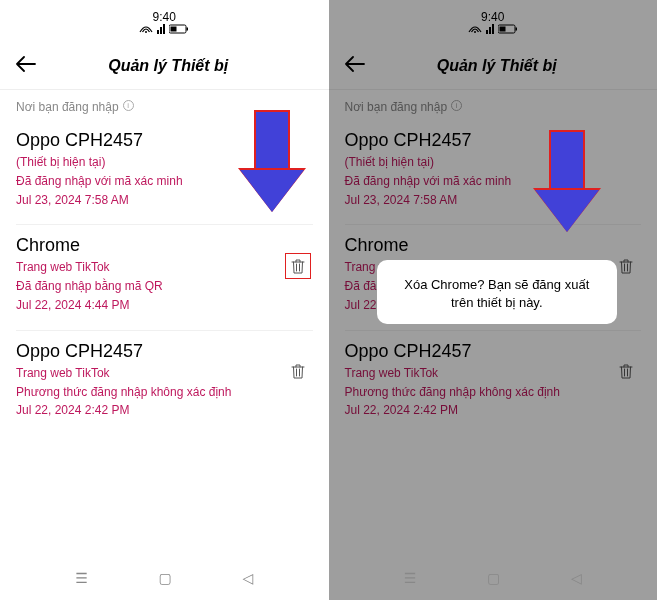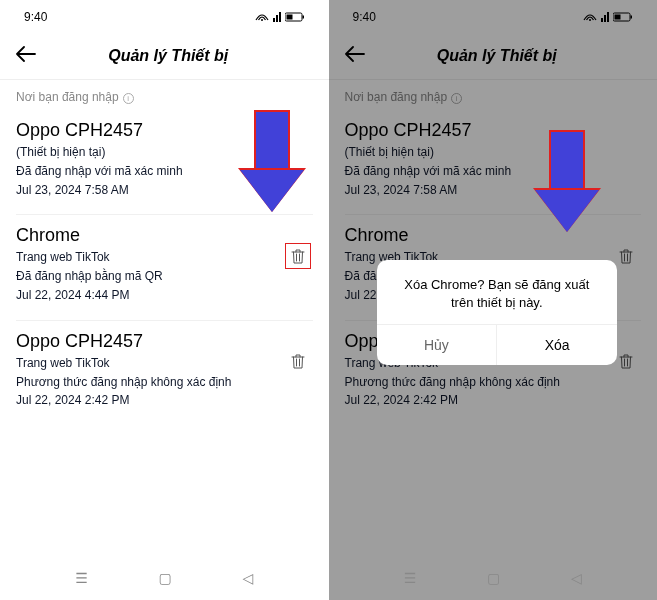--- a/index.html
+++ b/index.html
@@ -1,29 +1,29 @@
 <!DOCTYPE html>
 <html><head>
 <meta charset="utf-8">
 <style>
 * { margin: 0; padding: 0; box-sizing: border-box; }
 body { font-family: -apple-system, Helvetica, Arial, sans-serif; background: #fff; width: 657px; height: 600px; display: flex; position: relative; }
 .phone { width: 50%; height: 100%; position: relative; background: #fff; }
 .phone.right { background: #fff; }
 .overlay { position: absolute; inset: 0; background: rgba(0,0,0,0.38); z-index: 5; }
-.status-bar { display: flex; justify-content: space-between; align-items: center; padding: 10px 24px 6px; font-size: 12px; font-weight: 500; }
+.status-bar { display: flex; justify-content: space-between; align-items: center; padding: 10px 24px 6px; font-size: 12px; font-weight: 500; flex-direction: column; }
 .status-icons { display: flex; gap: 4px; align-items: center; }
 .header { display: flex; align-items: center; padding: 14px 16px 12px; border-bottom: 1px solid #eee; }
 .back-btn { font-size: 20px; font-weight: 300; margin-right: 8px; }
 .title { font-size: 16px; font-weight: 600; flex: 1; text-align: center; margin-right: 20px; font-style: italic; }
-.section-label { padding: 10px 16px 6px; font-size: 12px; color: #888; display: flex; align-items: flex-end; gap: 4px; }
+.section-label { padding: 10px 16px 6px; font-size: 12px; color: #888; display: flex; align-items: flex-start; gap: 4px; }
 .info-icon { width: 11px; height: 11px; border: 1px solid #aaa; border-radius: 50%; display: inline-flex; align-items: center; justify-content: center; font-size: 8px; color: #aaa; }
 .device { padding: 10px 16px 14px; position: relative; }
 .device-name { font-size: 18px; font-weight: 500; margin-bottom: 3px; }
-.device-line { font-size: 12px; color: #0f172a; margin-bottom: 2px; line-height: 1.4; }
+.device-line { font-size: 12px; color: #be185d; margin-bottom: 2px; line-height: 1.4; }
 .trash-btn { position: absolute; right: 18px; top: 28px; width: 26px; height: 26px; display: flex; align-items: center; justify-content: center; }
 .trash-btn.highlighted { border: 1.5px solid #e02020; }
 .divider { height: 1px; background: #f0f0f0; margin: 0 16px; }
 .arrow { position: absolute; z-index: 10; }
 .arrow-body { width: 36px; height: 60px; background: #4141d8; border: 2px solid #e02020; }
 .arrow-head { width: 0; height: 0; border-left: 32px solid transparent; border-right: 32px solid transparent; border-top: 42px solid #4141d8; position: relative; margin-left: -14px; }
 .arrow-head::before { content: ''; position: absolute; top: -44px; left: -34px; width: 0; height: 0; border-left: 34px solid transparent; border-right: 34px solid transparent; border-top: 44px solid #e02020; z-index: -1; }
 .nav-bar { position: absolute; bottom: 8px; left: 0; right: 0; display: flex; justify-content: space-around; padding: 6px 40px; }
 .nav-icon { color: #888; font-size: 14px; }
 .dialog { position: absolute; z-index: 20; background: #fff; border-radius: 10px; left: 48px; right: 40px; top: 260px; overflow: hidden; }
@@ -182,24 +182,20 @@
             <path d="M1 3 L13 3 M5 3 L5 1 L9 1 L9 3 M2.5 3 L3 14 L11 14 L11.5 3 M5.5 5 L5.5 12 M8.5 5 L8.5 12" fill="none" stroke="#555" stroke-width="1" stroke-linecap="round"></path>
           </svg>
       </div>
     </div>
   </div>
 
   <div class="overlay"></div>
 
   <div class="dialog">
     <div class="dialog-text">Xóa Chrome? Bạn sẽ đăng xuất trên thiết bị này.</div>
-    <div class="dialog-buttons">
-      <div class="dialog-btn">Hủy</div>
-      <div class="dialog-btn">Xóa</div>
-    </div>
   </div>
 
   <div class="arrow" style="left:220px; top:130px; z-index:30;">
     <div class="arrow-body"></div>
       <div class="arrow-head"></div>
   </div>
 
   <div class="nav-bar" style="z-index:30;">
     <span class="nav-icon">☰</span>
     <span class="nav-icon">▢</span>

